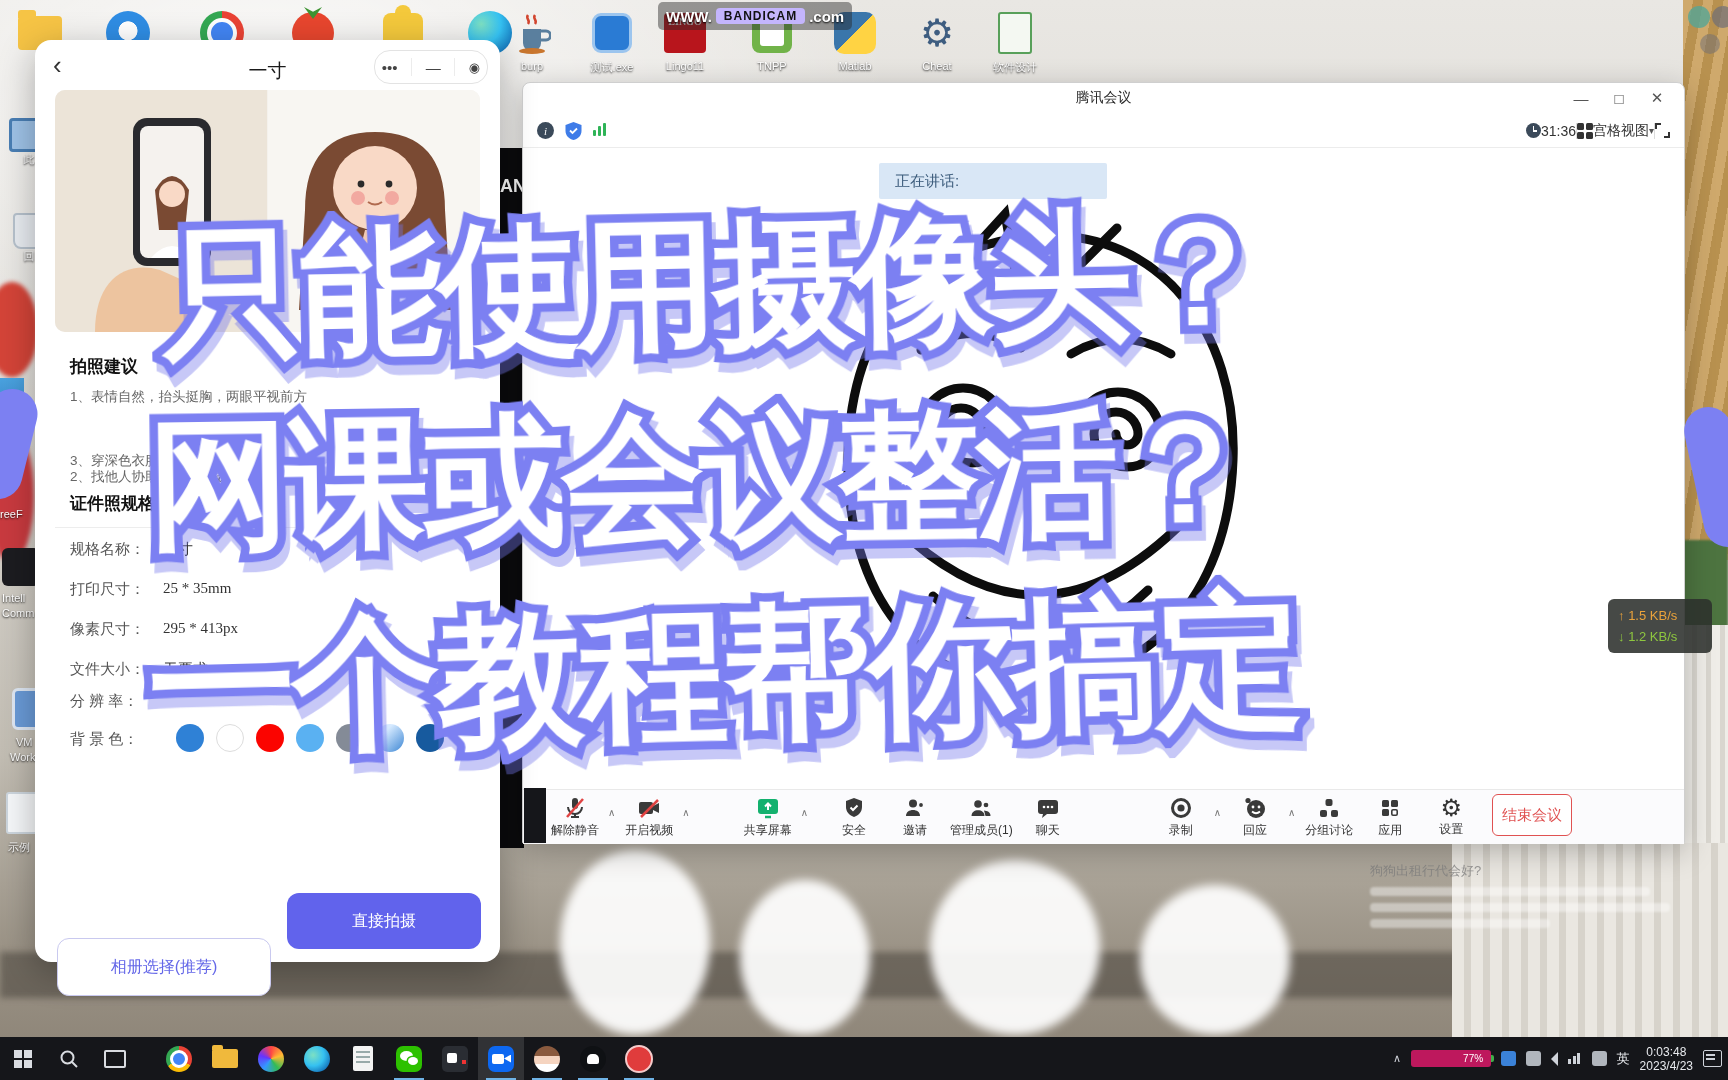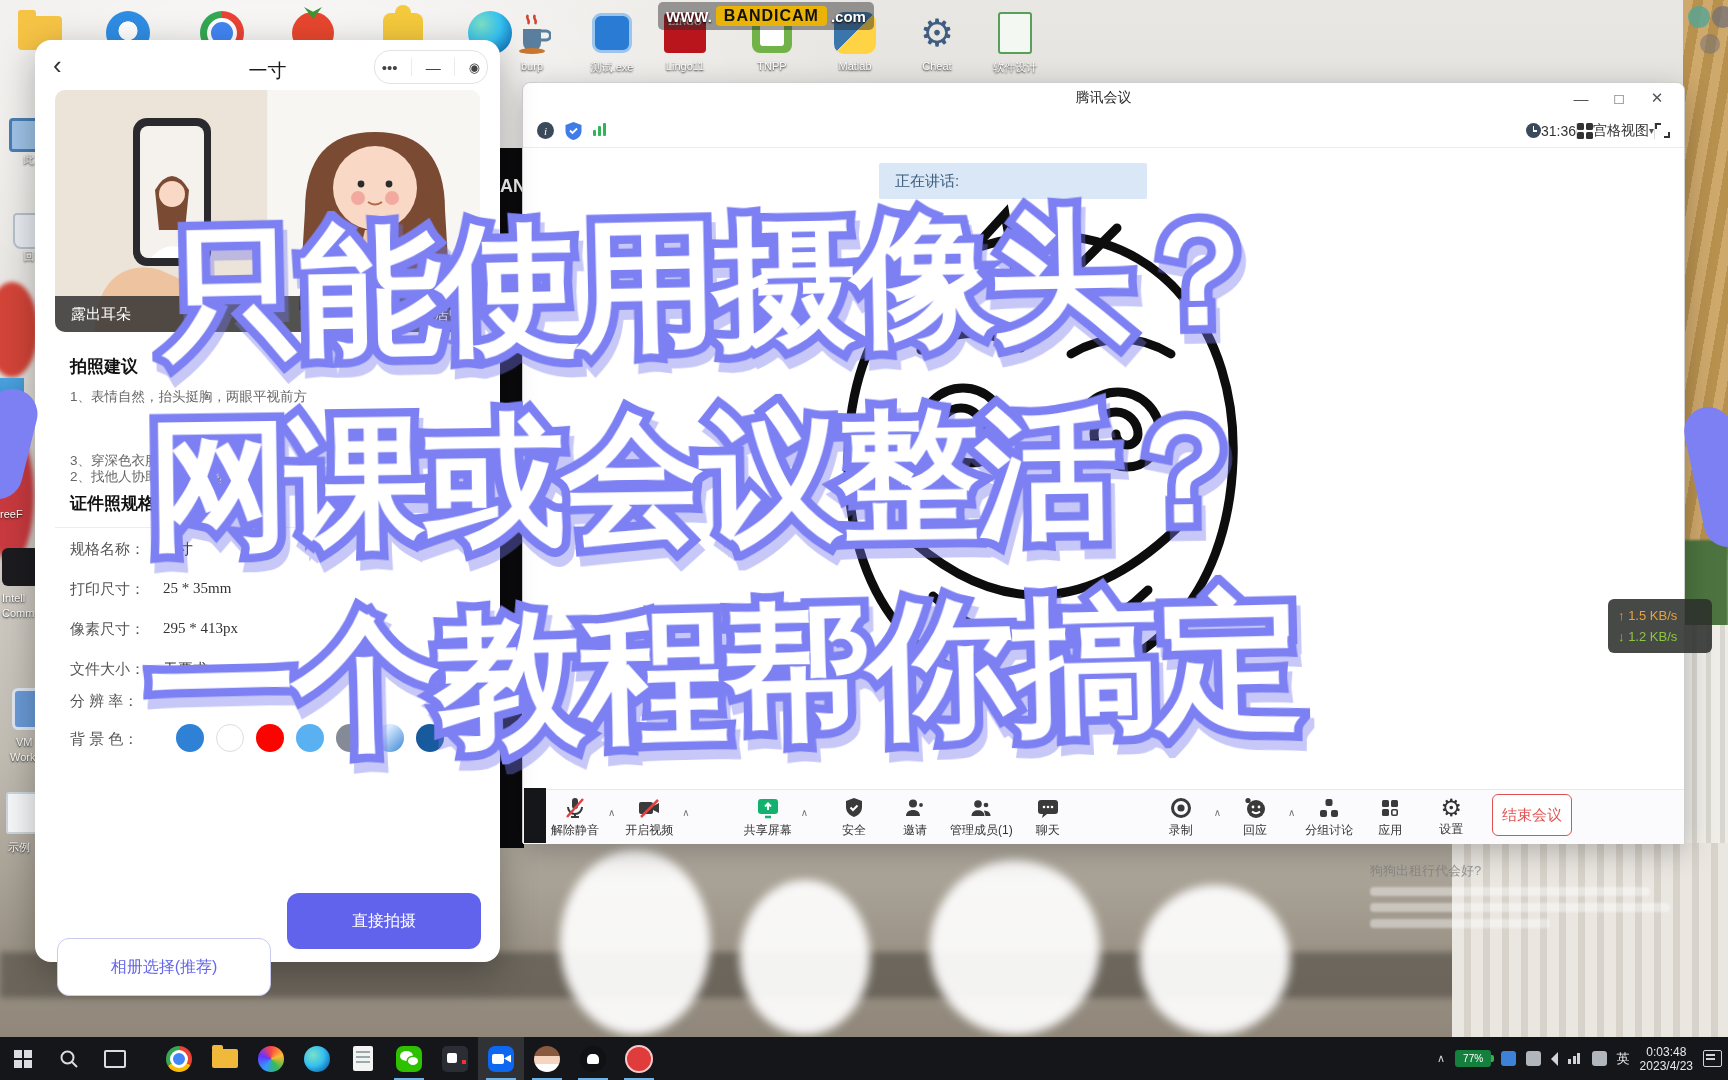--- a/index.html
+++ b/index.html
@@ -31,21 +31,21 @@
   .ic-circle{border-radius:50%;}
   .chrome-ic{width:44px;height:44px;border-radius:50%;
      background:conic-gradient(#ea4335 0 33%,#fbbc05 0 66%,#34a853 0 100%);position:relative;}
   .chrome-ic::after{content:"";position:absolute;left:50%;top:50%;transform:translate(-50%,-50%);
      width:22px;height:22px;border-radius:50%;background:#4285f4;border:4px solid #fff;}
   .folder-ic{width:44px;height:34px;background:#f6c445;border-radius:4px;position:relative;}
   .folder-ic::before{content:"";position:absolute;left:0;top:-6px;width:18px;height:8px;background:#f6c445;border-radius:3px 3px 0 0;}
   .watermark{left:658px;top:2px;height:28px;display:flex;align-items:center;gap:4px;
      background:rgba(40,40,40,.45);border-radius:5px;padding:0 8px;}
   .wm-www{color:#fff;font-weight:bold;font-size:15px;text-shadow:0 1px 2px #000;}
-  .wm-brand{background:#eab308;border-radius:4px;padding:1px 8px;color:#111;font-weight:bold;font-size:16px;letter-spacing:1px;}
+  .wm-brand{background:#c4b5fd;border-radius:4px;padding:1px 8px;color:#111;font-weight:bold;font-size:12px;letter-spacing:1px;}
   .ov-circle{border-radius:50%;}
 
   
   .mini{left:35px;top:40px;width:465px;height:922px;background:#fff;border-radius:16px;
         box-shadow:0 10px 36px rgba(0,0,0,.3);}
   .mini .back{left:18px;top:10px;font-size:26px;color:#333;}
   .mini .title{left:0;top:18px;width:100%;text-align:center;font-size:19px;color:#1a1a1a;}
   .capsule{right:12px;top:10px;width:112px;height:32px;border:1px solid #e3e3e3;border-radius:16px;
      display:flex;align-items:center;justify-content:space-around;color:#444;font-size:15px;position:absolute;}
   .cap-div{width:1px;height:18px;background:#ececec;}
@@ -87,21 +87,21 @@
   .vdiv{width:1px;height:16px;background:#dcdcdc;}
   .grid-ic{display:grid;grid-template-columns:7px 7px;grid-gap:2px;}
   .grid-ic i{width:7px;height:7px;background:#333;border-radius:1.5px;}
   .clock-ic{width:15px;height:15px;border-radius:50%;background:#3b4a5a;position:relative;}
   .clock-ic::after{content:"";position:absolute;left:7px;top:3px;width:1.5px;height:5px;background:#fff;}
   .clock-ic::before{content:"";position:absolute;left:7px;top:7px;width:4px;height:1.5px;background:#fff;}
   .fs-ic{width:15px;height:15px;position:relative;}
   .fs-ic::before,.fs-ic::after{content:"";position:absolute;width:15px;height:15px;box-sizing:border-box;}
   .fs-ic::before{border-left:2px solid #333;border-top:2px solid #333;clip-path:polygon(0 0,40% 0,40% 40%,0 40%);}
   .fs-ic::after{border-right:2px solid #333;border-bottom:2px solid #333;clip-path:polygon(60% 60%,100% 60%,100% 100%,60% 100%);}
-  .speaking{position:absolute;left:356px;top:80px;width:268px;height:36px;background:#d9e7f6;
+  .speaking{position:absolute;left:356px;top:80px;width:228px;height:36px;background:#d9e7f6;
       color:#3a5a7a;font-size:15px;line-height:36px;padding-left:16px;box-sizing:border-box;border-radius:2px;}
   .meet-toolbar{position:absolute;left:0;top:706px;width:100%;height:55px;background:#fbfbfd;
       border-top:1px solid #e9e9e9;display:flex;align-items:center;padding-left:26px;box-sizing:border-box;}
   .titem{display:flex;flex-direction:column;align-items:center;margin-right:9px;min-width:52px;}
   .titem .tlabel{font-size:12px;color:#333;margin-top:2px;white-space:nowrap;}
   .chev{font-size:10px;color:#777;margin:0 8px 10px -2px;}
   .gearglyph{font-size:24px;line-height:22px;color:#333;}
   .end-btn{position:absolute;right:112px;top:711px;width:78px;height:40px;border:1.5px solid #e05252;
       border-radius:6px;color:#e05252;font-size:15px;display:flex;align-items:center;justify-content:center;background:#fff;}
 
@@ -142,22 +142,22 @@
   .tb-meeting{width:26px;height:26px;background:#0d68f1;border-radius:7px;position:relative;}
   .tb-meeting::after{content:"";position:absolute;left:4px;top:8px;width:12px;height:10px;background:#fff;border-radius:2px;}
   .tb-meeting::before{content:"";position:absolute;right:3px;top:9px;width:7px;height:8px;background:#fff;
       clip-path:polygon(100% 0,100% 100%,0 50%);}
   .tb-avatar{width:26px;height:26px;border-radius:50%;background:linear-gradient(180deg,#8a5a3e 0 40%,#f5d4c0 40% 70%,#fff 70%);}
   .tb-github{width:26px;height:26px;border-radius:50%;background:#0f1114;position:relative;}
   .tb-github::after{content:"";position:absolute;left:7px;top:8px;width:12px;height:10px;background:#fff;border-radius:5px 5px 2px 2px;}
   .tb-rec{width:24px;height:24px;border-radius:50%;background:#e03c3c;border:2px solid #f5caca;}
   .tray{margin-left:auto;display:flex;align-items:center;gap:10px;padding-right:6px;color:#e8eaee;}
   .tray-mini{width:15px;height:15px;background:rgba(205,210,218,.85);border-radius:3px;}
-  .battery{width:36px;height:17px;background:#15803d;border-radius:3px;color:#fff;font-size:10px;
-      display:flex;align-items:center;justify-content:center;position:relative;}
+  .battery{width:36px;height:17px;background:#be185d;border-radius:3px;color:#fff;font-size:10px;
+      display:flex;align-items:center;justify-content:center;position:relative;padding-left:44px;}
   .battery::after{content:"";position:absolute;right:-3px;top:5px;width:3px;height:7px;background:#3fae4a;border-radius:0 2px 2px 0;}
   .clockblk{font-size:12px;line-height:14px;text-align:center;}
   .action-ic{width:17px;height:15px;border:1.5px solid #cfd3da;border-radius:2px;position:relative;}
   .action-ic::after{content:"";position:absolute;left:2px;top:3px;width:9px;height:1.5px;background:#cfd3da;box-shadow:0 4px 0 #cfd3da;}
   .vol-ic{width:0;height:0;border:7px solid transparent;border-right-color:#cfd3da;border-left:none;}
   .bars-ic span{display:inline-block;width:3px;background:#cfd3da;margin-right:1.5px;}
 </style>
 </head>
 <body>
 
@@ -474,24 +474,20 @@
       <circle cx="320" cy="98" r="42" fill="#f9d9c6"></circle>
       <circle cx="303" cy="108" r="7" fill="#f2a9a0"></circle>
         <circle cx="337" cy="108" r="7" fill="#f2a9a0"></circle>
       <circle cx="306" cy="94" r="3.4" fill="#2b2b2b"></circle>
         <circle cx="334" cy="94" r="3.4" fill="#2b2b2b"></circle>
       <path d="M313 112 q7 5 14 0" stroke="#b06a4e" stroke-width="2" fill="none"></path>
       <path d="M310 140 h20 l4 16 h-28 z" fill="#f2c9b4"></path>
       <path d="M262 242 q8-66 58-66 q50 0 58 66 z" fill="#ffffff"></path>
       <path d="M304 178 l16 14 l16-14" fill="none" stroke="#dcdcdc" stroke-width="3"></path>
     </svg>
-    <div class="caption">
-      <span>露出耳朵</span>
-      <span>部居中</span>
-    </div>
   </div>
 
   <div class="abs tips-title">拍照建议</div>
   <div class="abs tip" style="top:348px;">1、表情自然，抬头挺胸，两眼平视前方</div>
   <div class="abs tip" style="top:380px;margin-top:48px;">2、找他人协助，用后置摄像头拍摄</div>
   <div class="abs tip" style="top:412px;">3、穿深色衣服，拍摄效果最好</div>
 
   <div class="abs spec-title">证件照规格说明</div>
   <div class="abs spec-hr"></div>
 

